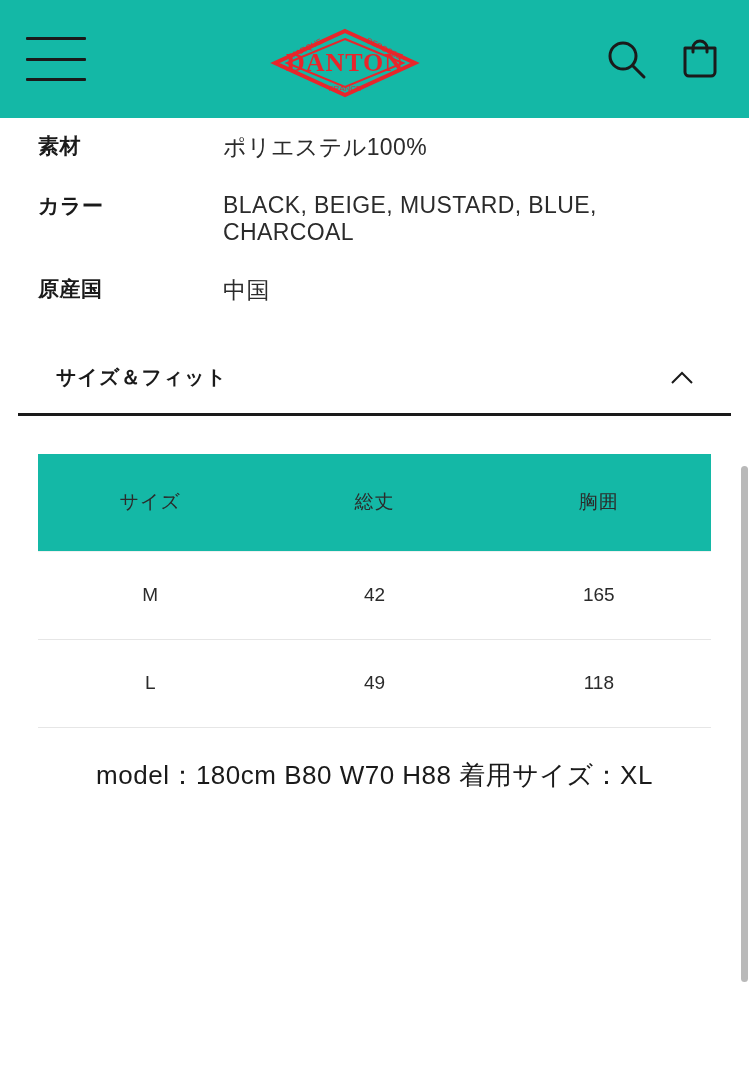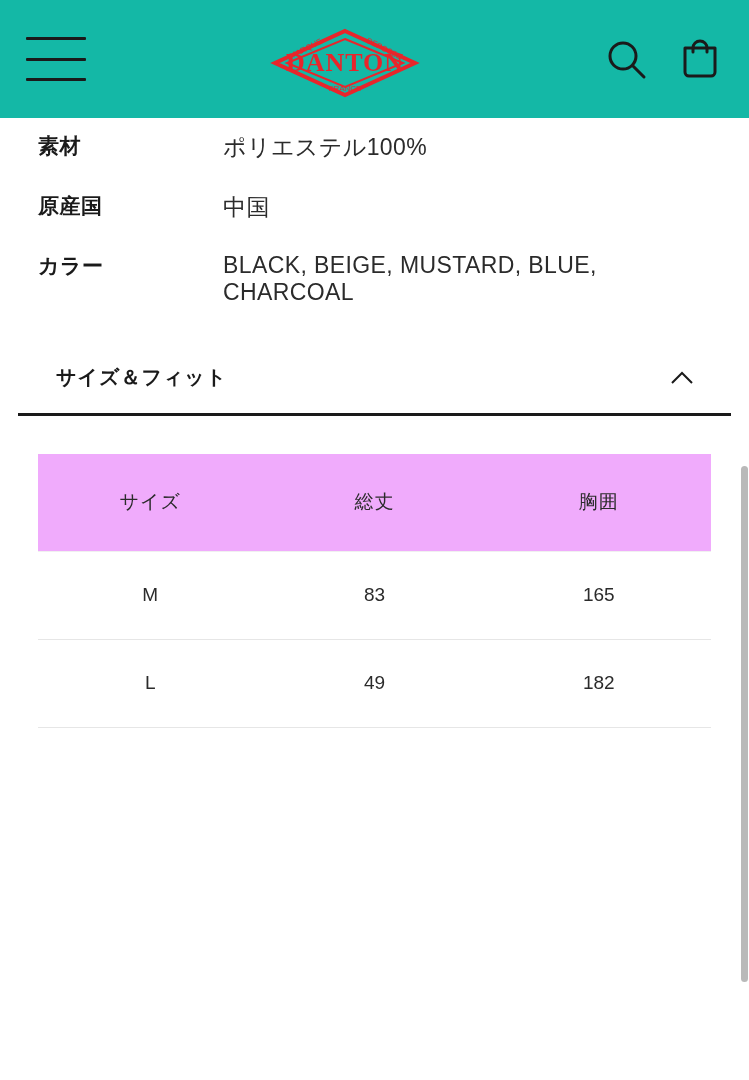--- a/index.html
+++ b/index.html
@@ -112,21 +112,21 @@
   
   .size-table-wrap {
     padding: 38px 38px 0 38px;
   }
   table.size-table {
     width: 100%;
     border-collapse: collapse;
     table-layout: fixed;
   }
   table.size-table thead th {
-    background: #f0abfc;
+    background: #14b8a6;
     font-size: 19px;
     font-weight: normal;
     color: #2b2b2b;
     height: 97px;
     text-align: center;
     letter-spacing: 1px;
   }
   table.size-table tbody td {
     height: 88px;
     text-align: center;
@@ -214,27 +214,27 @@
 </div>
 
 <div class="specs">
 
   <div class="spec-row">
     <div class="spec-label">素材</div>
     <div class="spec-value">ポリエステル100%</div>
   </div>
 
   <div class="spec-row">
+    <div class="spec-label">カラー</div>
+    <div class="spec-value">BLACK, BEIGE, MUSTARD, BLUE, CHARCOAL</div>
+  </div>
+
+  <div class="spec-row">
     <div class="spec-label">原産国</div>
     <div class="spec-value">中国</div>
-  </div>
-
-  <div class="spec-row">
-    <div class="spec-label">カラー</div>
-    <div class="spec-value">BLACK, BEIGE, MUSTARD, BLUE, CHARCOAL</div>
   </div>
 
 </div>
 
 <div class="accordion">
   <div class="accordion-title">サイズ＆フィット</div>
   <svg class="chevron" viewBox="0 0 22 14">
     <polyline points="1,12 11,2 21,12" fill="none" stroke="#1a1a1a" stroke-width="2"></polyline>
   </svg>
 </div>
@@ -244,28 +244,29 @@
     <thead>
       <tr>
         <th>サイズ</th>
         <th>総丈</th>
         <th>胸囲</th>
       </tr>
     </thead>
     <tbody>
       <tr>
         <td>M</td>
-        <td>83</td>
+        <td>42</td>
         <td>165</td>
       </tr>
       <tr>
         <td>L</td>
         <td>49</td>
-        <td>182</td>
+        <td>118</td>
       </tr>
     </tbody>
   </table>
 
+  <div class="model-note">model：180cm B80 W70 H88 着用サイズ：XL</div>
 </div>
 
 <div class="scrollbar-track">
   <div class="scrollbar-thumb"></div>
 </div>
 
 </body></html>

